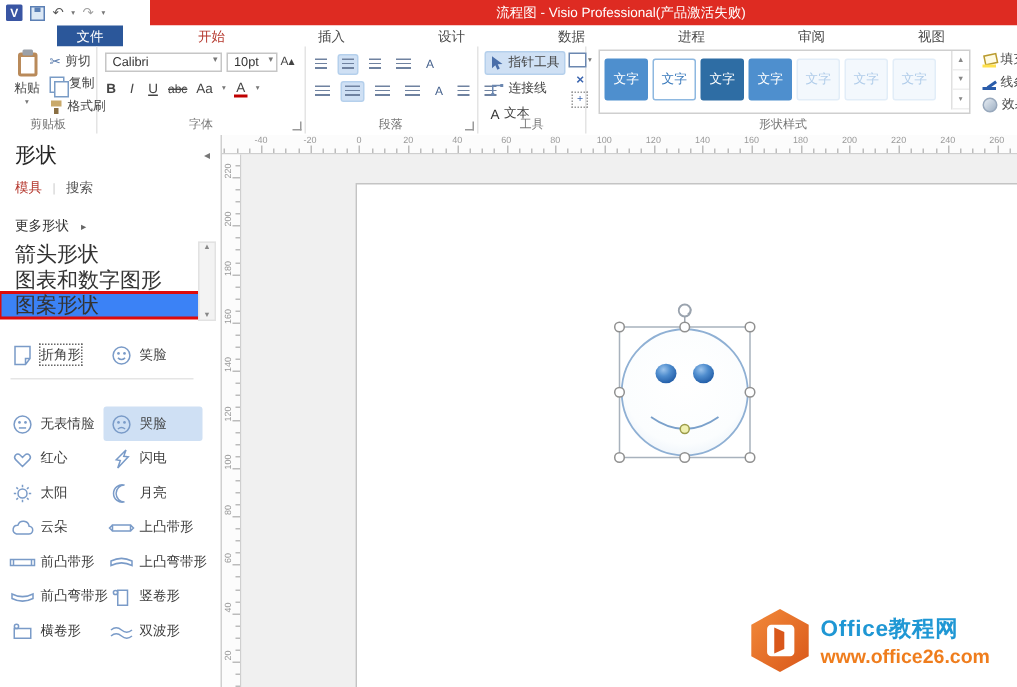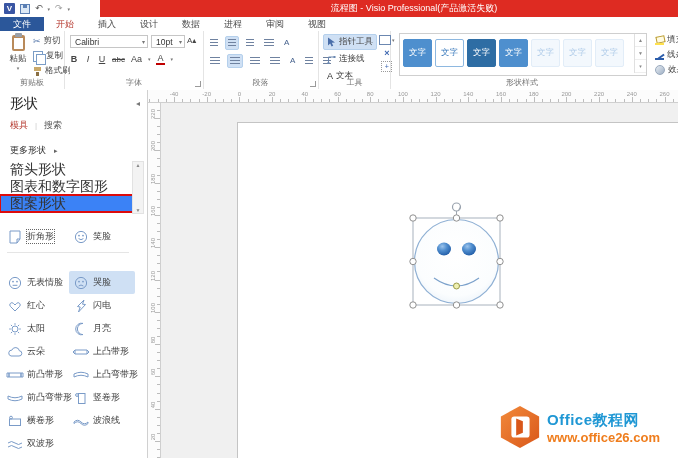--- a/index.html
+++ b/index.html
@@ -13,21 +13,21 @@
   #qat{position:absolute;left:0;top:0;width:100px;height:17px;display:flex;align-items:center;gap:5px;padding-left:4px;}
   .visio-logo{width:11px;height:11px;background:#3955a3;color:#fff;font-size:8px;font-weight:bold;
        display:flex;align-items:center;justify-content:center;border-radius:1px;}
   .save-ic{width:10px;height:10px;border:1px solid #5b7fb4;box-sizing:border-box;position:relative;background:#dce8f5;}
   .save-ic:before{content:"";position:absolute;left:2px;top:0;width:4px;height:3px;background:#5b7fb4;}
   .qat-glyph{font-size:9px;color:#555;line-height:11px;}
   .qat-glyph.dim{color:#a0a0a0;}
   .tiny-arrow{font-size:5px;color:#777;}
   
   #tabrow{position:absolute;left:0;top:17px;width:678px;height:14px;background:#fff;display:flex;}
-  .tab{font-size:9px;line-height:14px;padding:0 12px;color:#4a4a4a;white-space:nowrap;}
+  .tab{font-size:9px;line-height:14px;padding:0 12px;color:#4a4a4a;white-space:nowrap;margin-left:38px;}
   .tab.file{background:#2b579a;color:#fff;padding:0 13px;}
   .tab.active{color:#b5382e;}
   
   #ribbon{position:absolute;left:0;top:31px;width:678px;height:59px;background:#fff;border-bottom:1px solid #d0d0d0;box-sizing:content-box;}
   .group{position:absolute;top:0;height:58px;border-right:1px solid #e4e4e4;}
   .group-label{position:absolute;bottom:1px;left:0;width:100%;text-align:center;font-size:8px;color:#777;}
   .launcher{position:absolute;bottom:2px;right:2px;width:5px;height:5px;border-right:1px solid #9a9a9a;border-bottom:1px solid #9a9a9a;}
   .rbtn{display:flex;align-items:center;gap:3px;font-size:8.5px;color:#444;white-space:nowrap;}
   
   .paste-big{position:absolute;left:4px;top:3px;width:28px;height:42px;display:flex;flex-direction:column;align-items:center;}
@@ -35,21 +35,21 @@
   .clip-ic:before{content:"";position:absolute;left:2px;top:3px;width:9px;height:11px;background:#fff;}
   .clip-ic:after{content:"";position:absolute;left:3px;top:-2px;width:7px;height:4px;background:#9aa0a8;border-radius:1px;}
   .clip-col{position:absolute;left:33px;top:4px;display:flex;flex-direction:column;gap:3px;}
   .cut-glyph{font-size:9px;color:#5577aa;}
   .copy-ic{width:8px;height:9px;border:1px solid #7a9cc6;background:#fff;position:relative;}
   .copy-ic:before{content:"";position:absolute;left:2px;top:2px;width:8px;height:9px;border:1px solid #7a9cc6;background:#fff;}
   .brush-ic{width:9px;height:9px;position:relative;}
   .brush-ic:before{content:"";position:absolute;left:1px;top:0;width:7px;height:4px;background:#c9a96a;}
   .brush-ic:after{content:"";position:absolute;left:3px;top:5px;width:3px;height:4px;background:#8a6f43;}
   
-  .combo{height:13px;border:1px solid #c6c6c6;font-size:8.5px;color:#333;display:flex;align-items:center;
+  .combo{height:13px;border:1px solid #c6c6c6;font-size:8.5px;color:#333;display:flex;align-items:flex-start;
          justify-content:space-between;padding:0 2px 0 4px;background:#fff;box-sizing:border-box;}
   .combo .arr{font-size:6px;color:#777;}
   .fontrow2{position:absolute;left:5px;top:22px;display:flex;align-items:center;gap:6px;font-size:9px;color:#444;}
   .fb{min-width:8px;text-align:center;}
   .fb.b{font-weight:bold;} .fb.i{font-style:italic;} .fb.u{text-decoration:underline;}
   .fb.abc{text-decoration:line-through;font-size:8px;}
   .fontcolor{position:relative;padding-bottom:2px;}
   .fontcolor:after{content:"";position:absolute;left:0;bottom:0;width:9px;height:2px;background:#c00000;}
   
   .li{width:10px;height:8px;background:repeating-linear-gradient(to bottom,#6f82a0 0,#6f82a0 1px,transparent 1px,transparent 3px);}
@@ -520,28 +520,20 @@
           </span>
           <span class="shape-label">竖卷形</span>
         </div>
         <div class="shape-item">
           <span class="shape-ic">
             <svg width="18" height="14" viewBox="0 0 18 14">
               <use href="#sym-horizontal-scroll" xlink:href="#sym-horizontal-scroll"></use>
             </svg>
           </span>
           <span class="shape-label">横卷形</span>
-        </div>
-        <div class="shape-item">
-          <span class="shape-ic">
-            <svg width="18" height="14" viewBox="0 0 18 14">
-              <use href="#sym-wave" xlink:href="#sym-wave"></use>
-            </svg>
-          </span>
-          <span class="shape-label">波浪线</span>
         </div>
         <div class="shape-item">
           <span class="shape-ic">
             <svg width="18" height="14" viewBox="0 0 18 14">
               <use href="#sym-double-wave" xlink:href="#sym-double-wave"></use>
             </svg>
           </span>
           <span class="shape-label">双波形</span>
         </div>
       </div>

